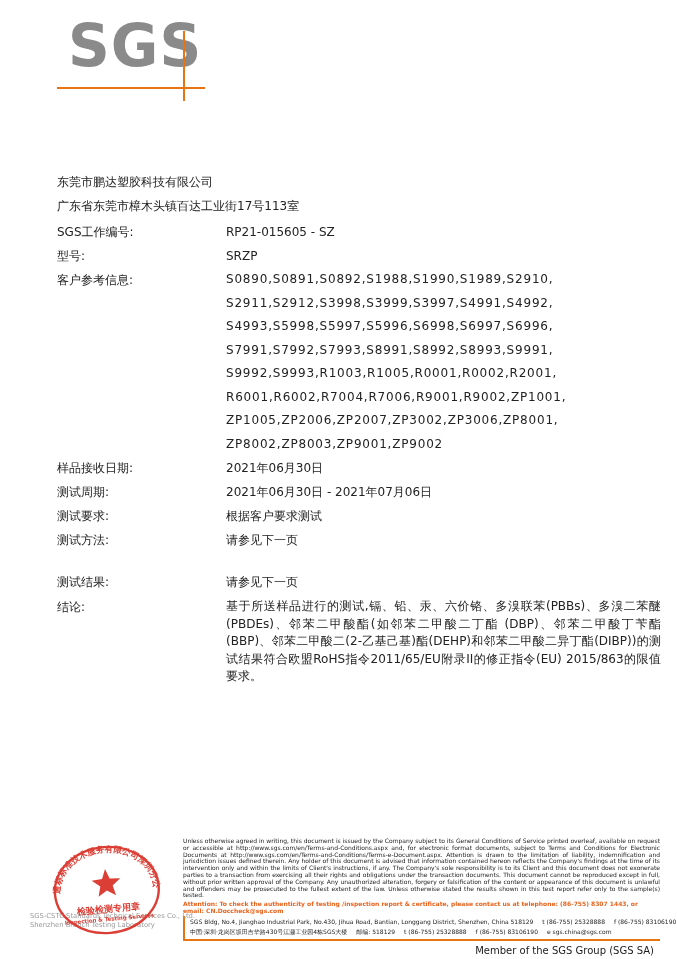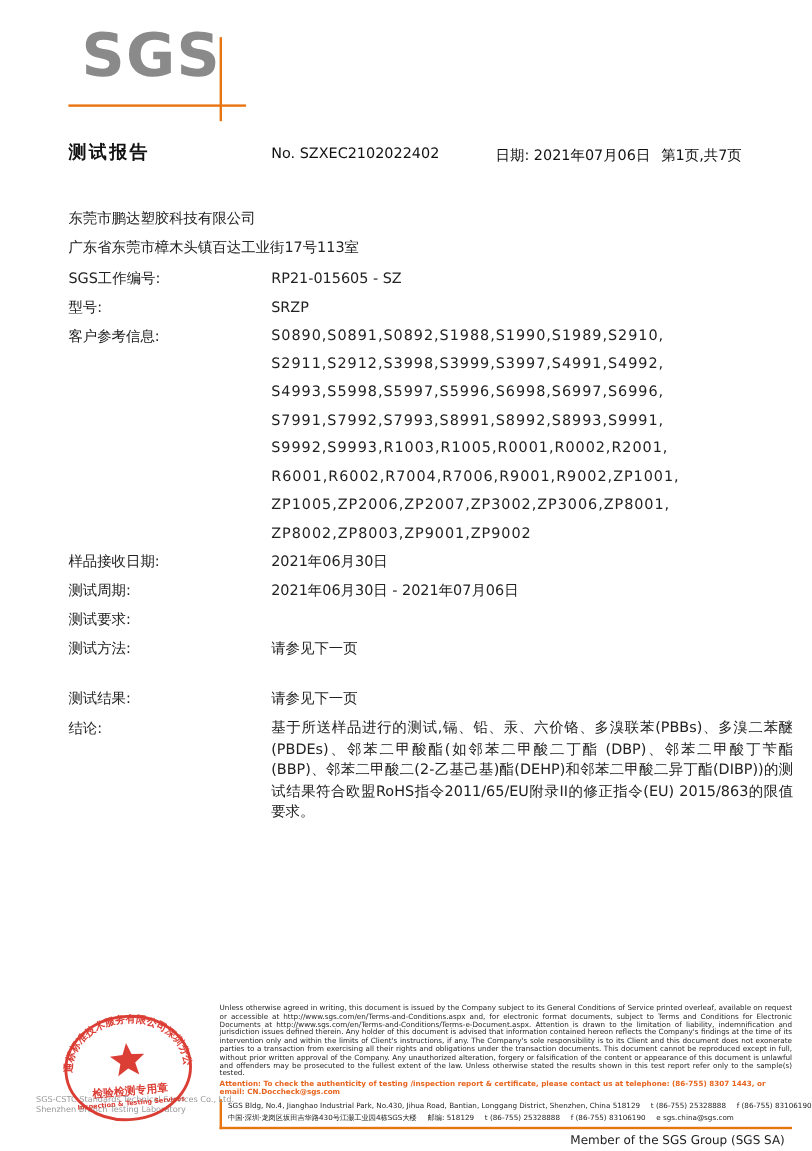--- a/index.html
+++ b/index.html
@@ -3,21 +3,21 @@
 <meta charset="utf-8">
 <style>
   html,body{margin:0;padding:0;background:#ffffff;}
   .page{
     position:relative;width:677px;height:959px;background:#fff;
     font-family:"DejaVu Sans","Liberation Sans",sans-serif;color:#2b2b2b;
     overflow:hidden;margin:0 auto;
   }
   
   .logo-text{
-    position:absolute;left:68px;top:16px;font-size:50px;font-weight:bold;
+    position:absolute;left:68px;top:16px;font-size:58px;font-weight:bold;
     color:#8a8a8a;letter-spacing:1px;line-height:60px;
   }
   .logo-hline{position:absolute;left:57px;top:87px;width:148px;height:2px;background:#e87511;}
   .logo-vline{position:absolute;left:183px;top:31px;width:2px;height:70px;background:#e87511;}
   .title-row{position:absolute;left:0;top:118px;width:677px;height:24px;font-size:12px;}
   .doc-title{position:absolute;left:57px;top:0;font-size:15px;font-weight:bold;letter-spacing:2px;color:#111;}
   .report-no{position:absolute;left:226px;top:3px;color:#111;}
   .report-date{position:absolute;left:413px;top:3px;color:#111;}
   .page-info{position:absolute;left:551px;top:3px;color:#111;}
   
@@ -53,26 +53,20 @@
 </style>
 </head>
 <body>
 
 <div class="page">
 
   <div class="logo-text">SGS</div>
   <div class="logo-hline"></div>
   <div class="logo-vline"></div>
 
-  <div class="title-row">
-    <span class="doc-title">测试报告</span>
-    <span class="report-no">No. SZXEC2102022402</span>
-    <span class="report-date">日期: 2021年07月06日</span>
-    <span class="page-info">第1页,共7页</span>
-  </div>
 
   <div class="body">
     <div class="simple-line">东莞市鹏达塑胶科技有限公司</div>
     <div class="simple-line">广东省东莞市樟木头镇百达工业街17号113室</div>
 
 
     <div class="row first-field">
       <span class="lbl">SGS工作编号:</span>
       <span class="val">RP21-015605 - SZ</span>
     </div>
@@ -101,20 +95,21 @@
       <span class="val">2021年06月30日</span>
     </div>
 
     <div class="row">
       <span class="lbl">测试周期:</span>
       <span class="val">2021年06月30日 - 2021年07月06日</span>
     </div>
 
     <div class="row">
       <span class="lbl">测试要求:</span>
+      <span class="val">根据客户要求测试</span>
     </div>
 
     <div class="row">
       <span class="lbl">测试方法:</span>
       <span class="val">请参见下一页</span>
     </div>
 
     <div class="row gap-top">
       <span class="lbl">测试结果:</span>
       <span class="val">请参见下一页</span>

